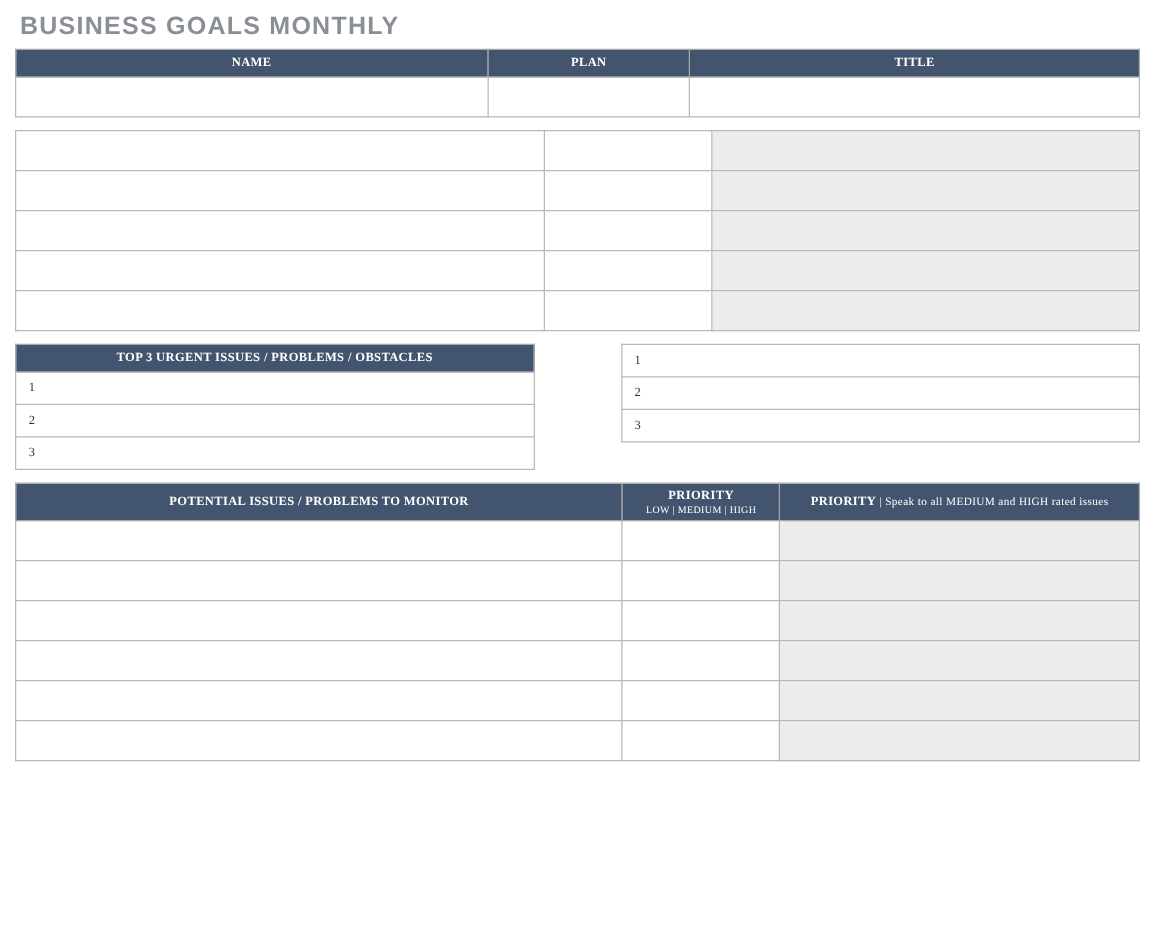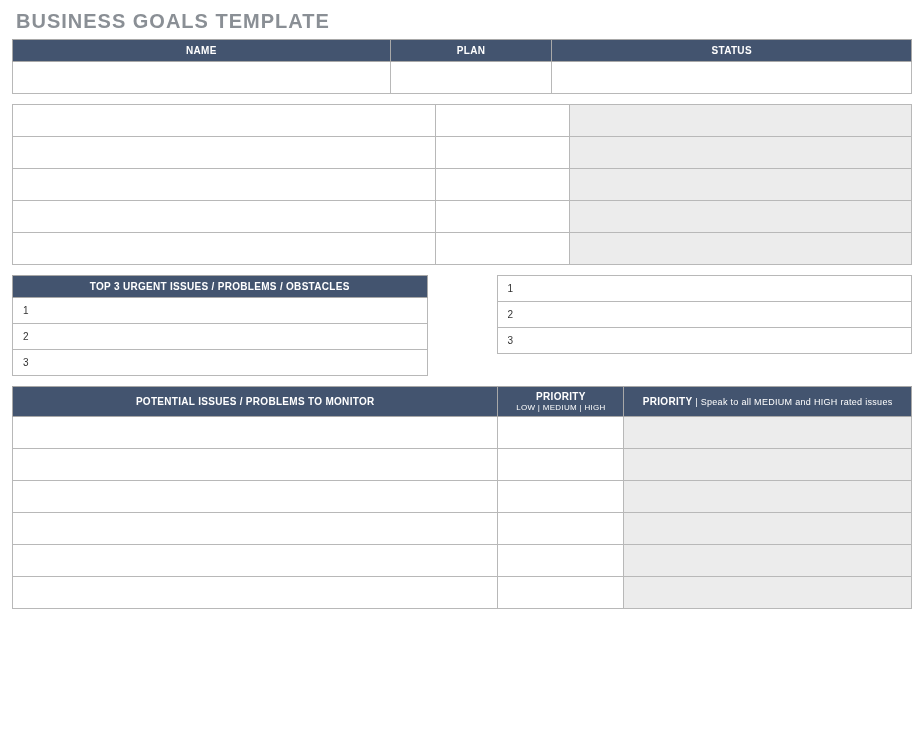--- a/index.html
+++ b/index.html
@@ -15,21 +15,21 @@
     font-weight: bold;
     letter-spacing: 1px;
     margin-bottom: 6px;
     margin-left: 4px;
   }
   table {
     border-collapse: collapse;
     width: 100%;
     table-layout: fixed;
   }
-  .section { margin-bottom: 10px; }
+  .section { margin-bottom: 10px; font-family: Liberation Serif, serif; }
   th {
     background: #43546f;
     color: #ffffff;
     font-weight: bold;
     font-size: 10px;
     text-align: center;
     vertical-align: middle;
     border: 1px solid #a8a8a8;
     padding: 4px 6px;
     height: 22px;
@@ -63,34 +63,34 @@
   .twocol td { height: 26px; }
   .comments-head {
     font-weight: normal;
     font-size: 9px;
   }
   .comments-head b { font-weight: bold; font-size: 10px; }
 </style>
 </head>
 <body>
 
-<div class="title">BUSINESS GOALS TEMPLATE</div>
+<div class="title">BUSINESS GOALS MONTHLY</div>
 
 <div class="section">
 <table>
   <colgroup>
     <col style="width:42%">
         <col style="width:18%">
         <col style="width:40%">
   </colgroup>
   <tbody>
         <tr>
     <th>NAME</th>
     <th>PLAN</th>
-    <th>STATUS</th>
+    <th>TITLE</th>
   </tr>
   <tr>
     <td></td>
     <td></td>
     <td></td>
   </tr>
 </tbody>
     </table>
 </div>
 

